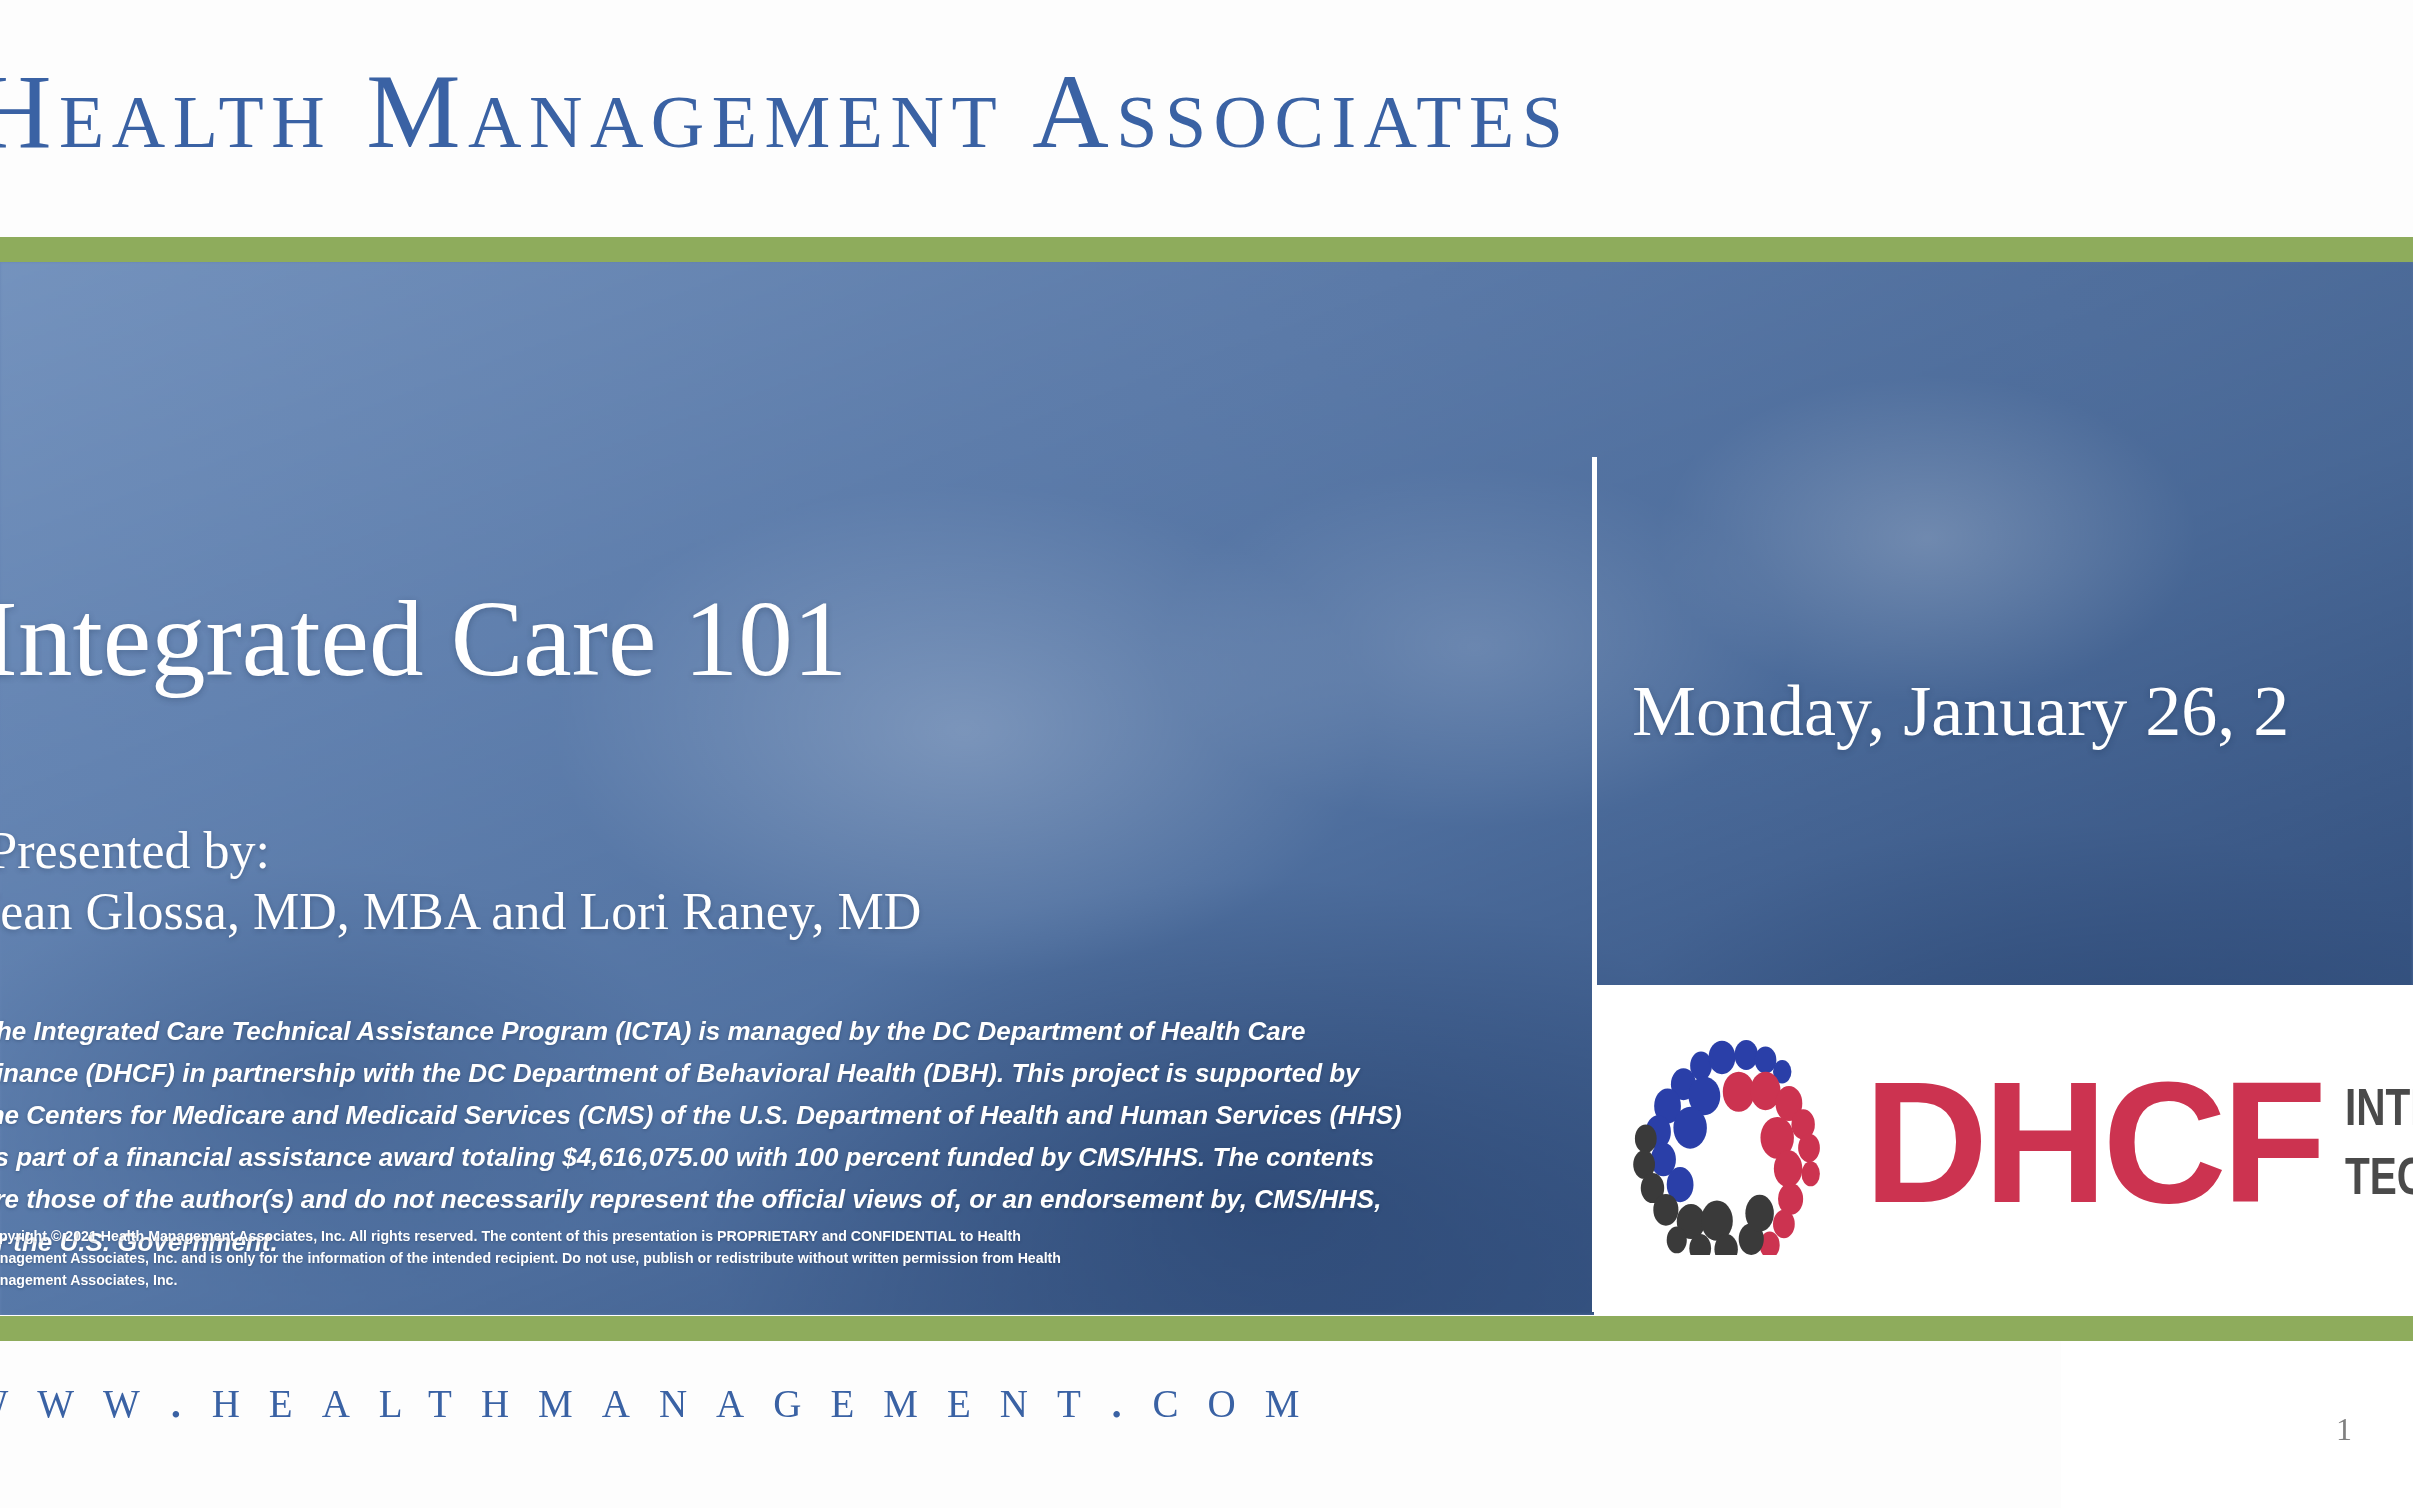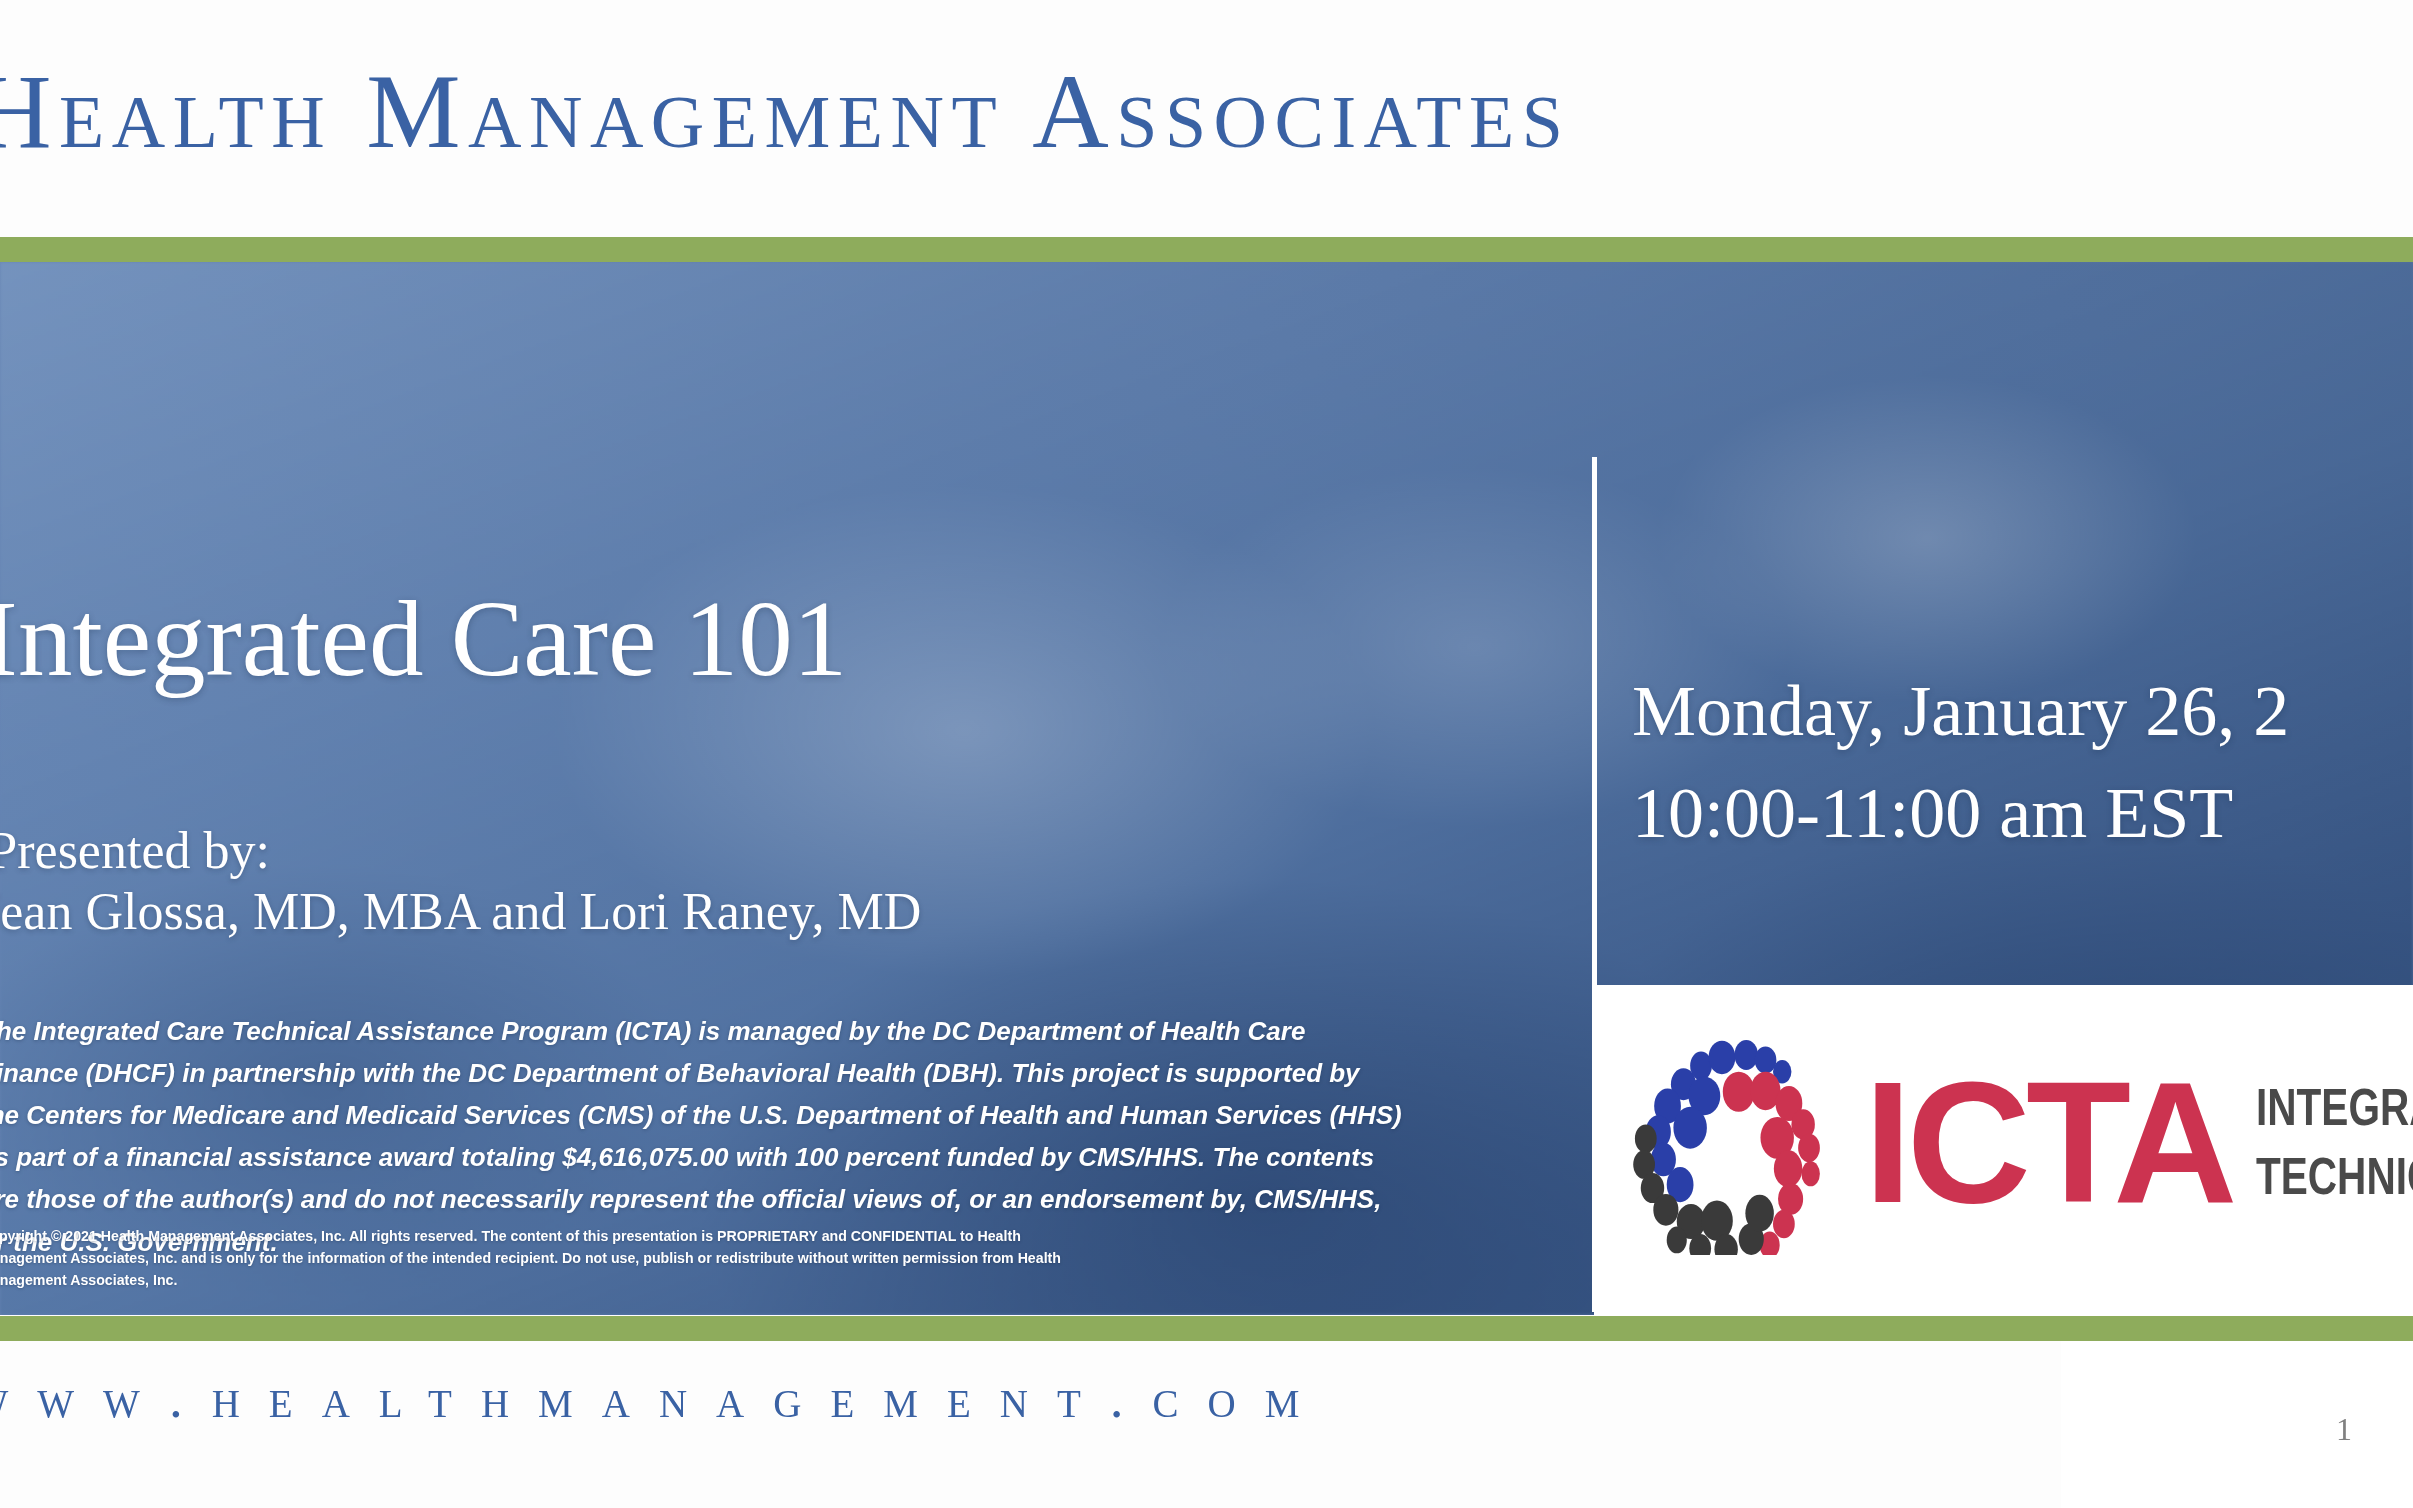--- a/index.html
+++ b/index.html
@@ -288,21 +288,20 @@
   <div class="presenters">Jean Glossa, MD, MBA and Lori Raney, MD</div>
 
   <div class="disclaimer">The Integrated Care Technical Assistance Program (ICTA) is managed by the DC Department of Health Care Finance (DHCF) in partnership with the DC Department of Behavioral Health (DBH). This project is supported by the Centers for Medicare and Medicaid Services (CMS) of the U.S. Department of Health and Human Services (HHS) as part of a financial assistance award totaling $4,616,075.00 with 100 percent funded by CMS/HHS. The contents are those of the author(s) and do not necessarily represent the official views of, or an endorsement by, CMS/HHS, or the U.S. Government.</div>
 
   <div class="copyright">Copyright © 2021 Health Management Associates, Inc. All rights reserved. The content of this presentation is PROPRIETARY and CONFIDENTIAL to Health Management Associates, Inc. and is only for the information of the intended recipient. Do not use, publish or redistribute without written permission from Health Management Associates, Inc.</div>
 
   <div class="divider-line"></div>
 
   <div class="event-date">Monday, January 26, 2</div>
 
-  <div class="event-time">10:00-11:00 am EST</div>
 
   <div class="logo-panel">
     <div class="logo-row">
 
       <div class="logo-mark">
         <svg viewBox="0 0 260 270" xmlns="http://www.w3.org/2000/svg" aria-hidden="true">
           <g fill="#2A3FA8">
             <ellipse cx="72" cy="66" rx="15" ry="19"></ellipse>
             <ellipse cx="93" cy="44" rx="13" ry="17"></ellipse>
             <ellipse cx="118" cy="34" rx="16" ry="20"></ellipse>
@@ -338,21 +337,21 @@
             <ellipse cx="112" cy="229" rx="19" ry="24"></ellipse>
             <ellipse cx="64" cy="252" rx="12" ry="16"></ellipse>
             <ellipse cx="92" cy="262" rx="13" ry="17"></ellipse>
             <ellipse cx="123" cy="263" rx="14" ry="18"></ellipse>
             <ellipse cx="153" cy="251" rx="15" ry="19"></ellipse>
             <ellipse cx="163" cy="220" rx="17" ry="22"></ellipse>
           </g>
         </svg>
       </div>
 
-      <div class="logo-icta">ICTA</div>
+      <div class="logo-icta">DHCF</div>
 
       <div class="logo-tagline">
         <span>INTEGRATED CARE</span>
         <span>TECHNICAL ASSISTANCE</span>
       </div>
 
     </div>
   </div>
 
   <div class="green-bar-bottom"></div>

